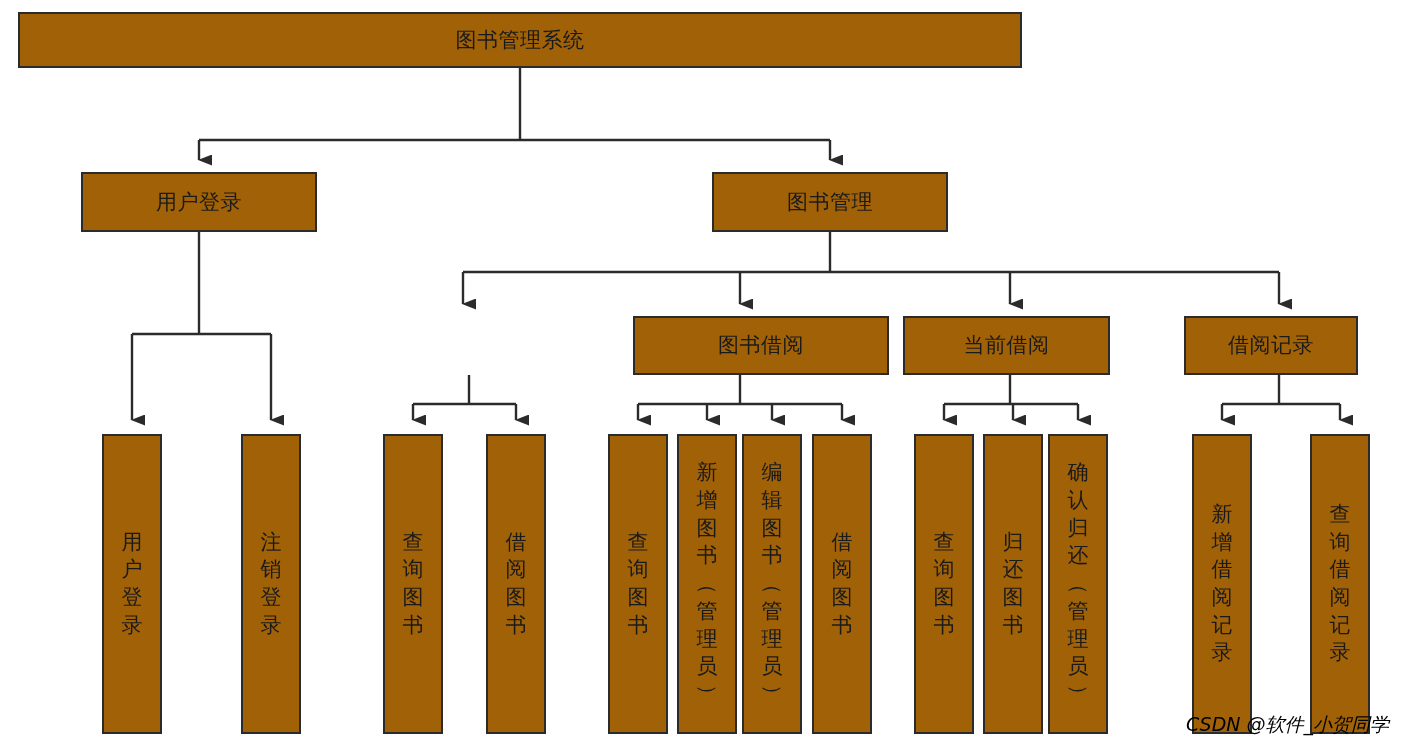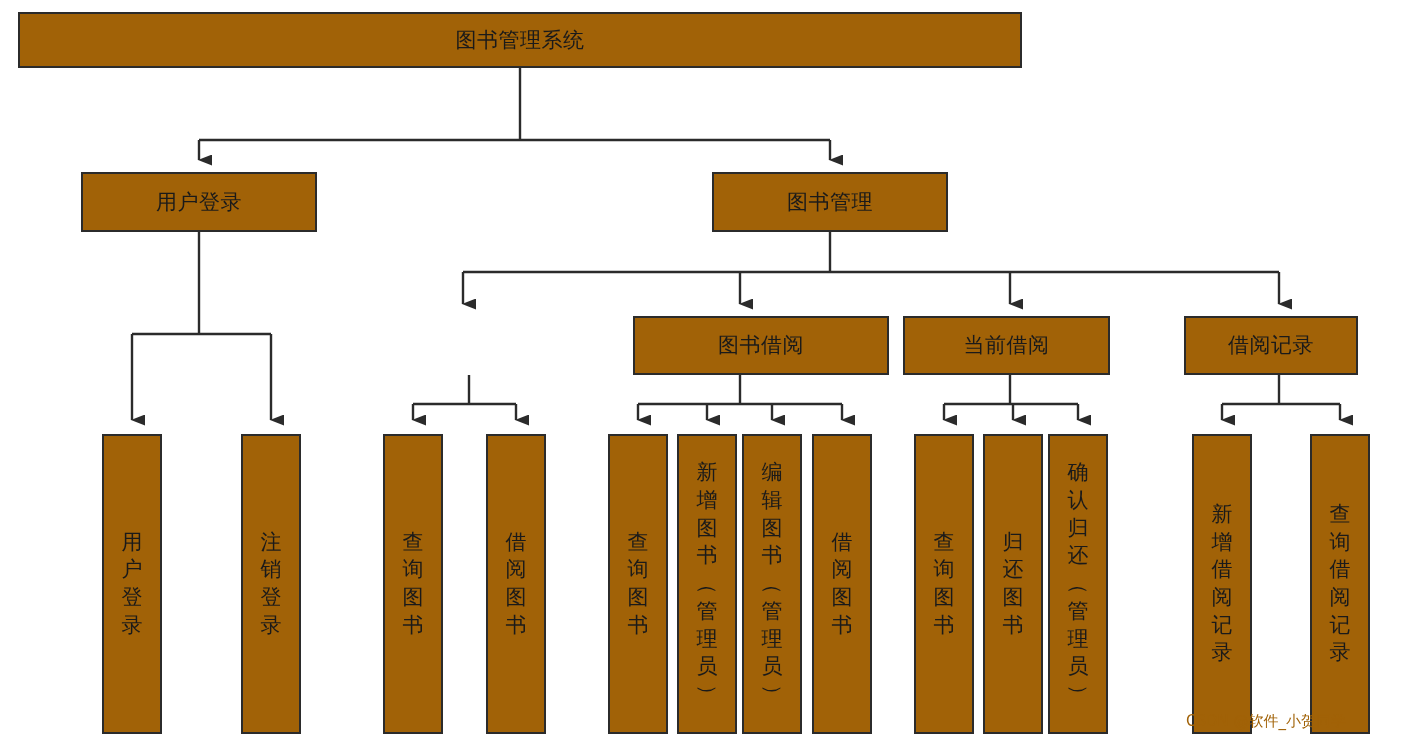--- a/index.html
+++ b/index.html
@@ -60,25 +60,26 @@
     letter-spacing: 0;
   }
   
   .leaf .node-label {
     text-orientation: upright;
   }
   .watermark {
     position: absolute;
     left: 1186px;
     top: 712px;
-    font-size: 15px;
-    color: #a16207;
+    font-size: 19px;
+    color: #000000;
     white-space: nowrap;
     z-index: 5;
     user-select: none;
+    font-style: italic;
   }
 </style>
 </head>
 <body>
 
 <div id="diagram-root">
 
   <svg id="diagram-svg" viewBox="0 0 1405 747" xmlns="http://www.w3.org/2000/svg">
     <defs>
       <marker id="arrow" viewBox="0 0 12 14" refX="5.5" refY="13" markerWidth="12" markerHeight="14" orient="auto-start-reverse" markerUnits="userSpaceOnUse">

